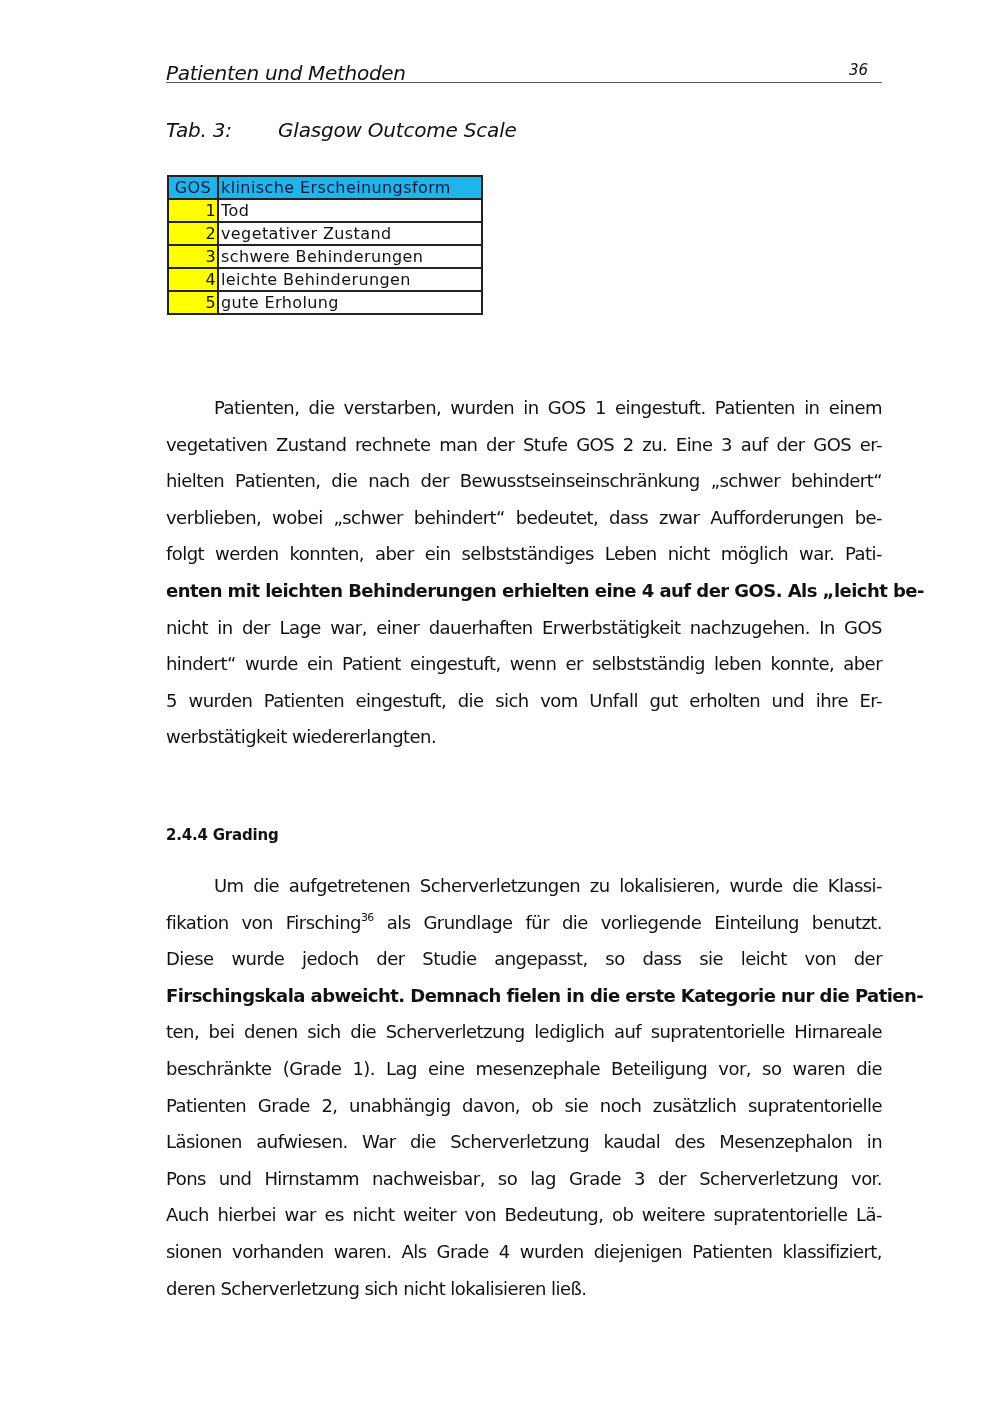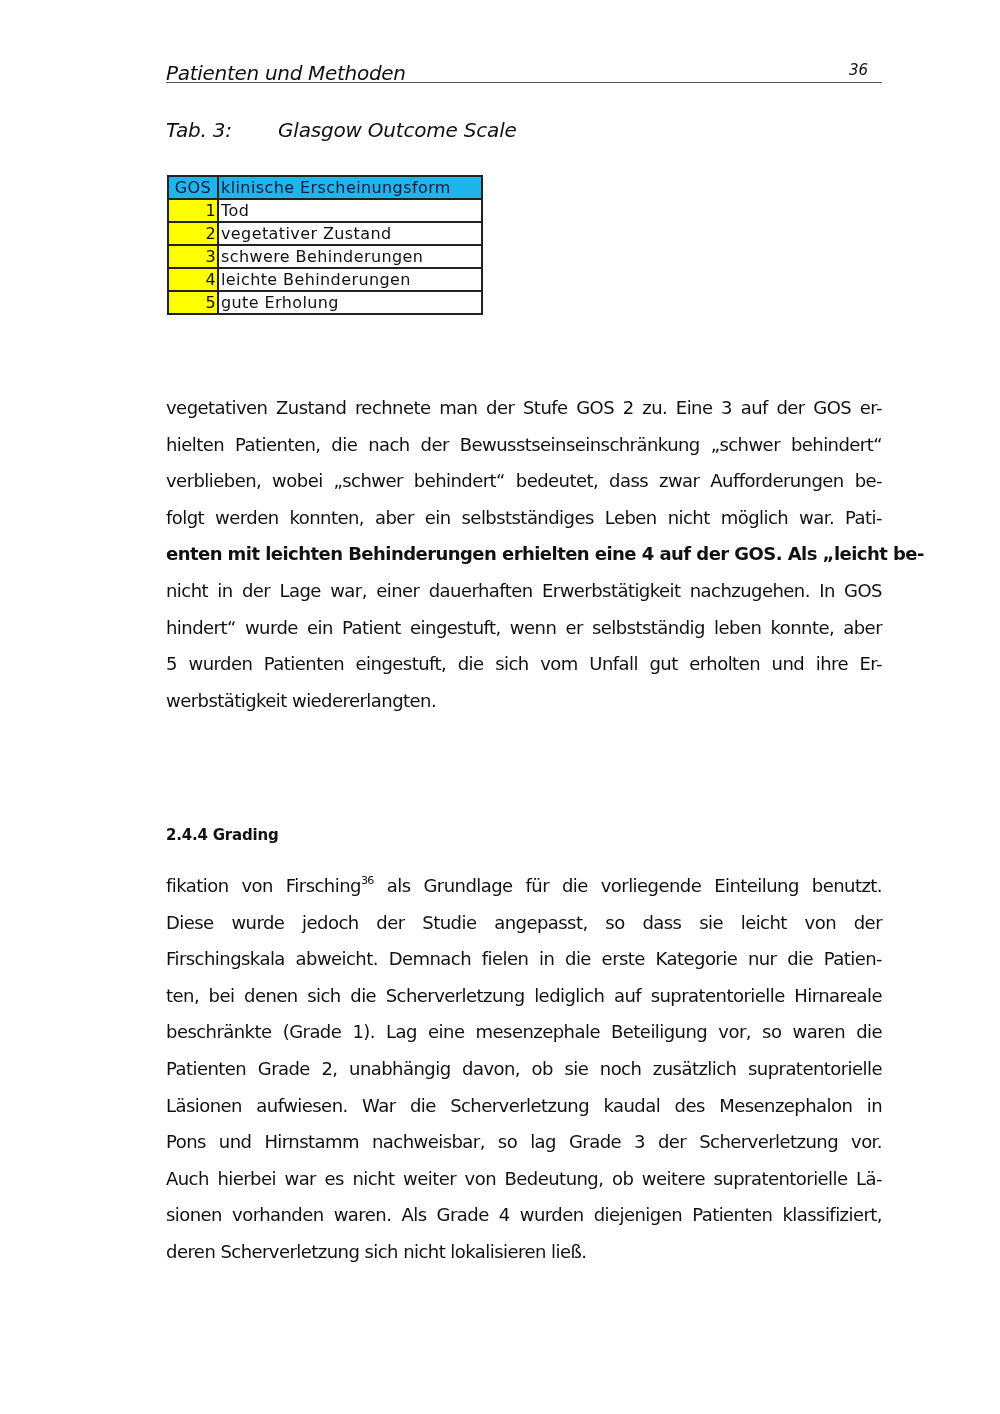--- a/index.html
+++ b/index.html
@@ -64,40 +64,42 @@
     <td class="c2">leichte Behinderungen</td>
   </tr>
   <tr>
     <td class="c1">5</td>
     <td class="c2">gute Erholung</td>
   </tr>
 </tbody>
   </table>
 
 <div class="body-text" style="top:390px;">
+  <div class="line indent" style="white-space: normal;"><span style="white-space: nowrap;">Patienten, die verstarben, wurden in GOS 1 eingestuft. Patienten in einem</span></div>
   <div class="line" style="white-space: normal;"><span style="white-space: nowrap;">vegetativen Zustand rechnete man der Stufe GOS 2 zu. Eine 3 auf der GOS er-</span></div>
   <div class="line" style="white-space: normal;"><span style="white-space: nowrap;">hielten Patienten, die nach der Bewusstseinseinschränkung „schwer behindert“</span></div>
   <div class="line" style="white-space: normal;"><span style="white-space: nowrap;">verblieben, wobei „schwer behindert“ bedeutet, dass zwar Aufforderungen be-</span></div>
   <div class="line" style="white-space: normal;"><span style="white-space: nowrap;">folgt werden konnten, aber ein selbstständiges Leben nicht möglich war. Pati-</span></div>
   <div class="line" style="white-space: normal; font-weight: bold;"><span style="white-space: nowrap;">enten mit leichten Behinderungen erhielten eine 4 auf der GOS. Als „leicht be-</span></div>
   <div class="line" style="white-space: normal;"><span style="white-space: nowrap;">nicht in der Lage war, einer dauerhaften Erwerbstätigkeit nachzugehen. In GOS</span></div>
   <div class="line" style="white-space: normal;"><span style="white-space: nowrap;">hindert“ wurde ein Patient eingestuft, wenn er selbstständig leben konnte, aber</span></div>
   <div class="line" style="white-space: normal;"><span style="white-space: nowrap;">5 wurden Patienten eingestuft, die sich vom Unfall gut erholten und ihre Er-</span></div>
   <div class="line last">werbstätigkeit wiedererlangten.</div>
 </div>
 
 <div class="h2">
   <span>2.4.4</span>
   <span>Grading</span>
 </div>
 
 <div class="body-text" style="top:868px;">
+  <div class="line indent" style="white-space: normal;"><span style="white-space: nowrap;">Um die aufgetretenen Scherverletzungen zu lokalisieren, wurde die Klassi-</span></div>
   <div class="line" style="white-space: normal;"><span style="white-space: nowrap;"><span>fikation von Firsching</span><sup>36</sup><span> als Grundlage für die vorliegende Einteilung benutzt.</span></span></div>
   <div class="line" style="white-space: normal;"><span style="white-space: nowrap;">Diese wurde jedoch der Studie angepasst, so dass sie leicht von der</span></div>
-  <div class="line" style="white-space: normal;"><span style="white-space: nowrap;">Firschingskala abweicht. Demnach fielen in die erste Kategorie nur die Patien-</span></div>
+  <div class="line" style="white-space: normal;"><span style="white-space: nowrap; font-weight: bold;">Firschingskala abweicht. Demnach fielen in die erste Kategorie nur die Patien-</span></div>
   <div class="line" style="white-space: normal;"><span style="white-space: nowrap;">ten, bei denen sich die Scherverletzung lediglich auf supratentorielle Hirnareale</span></div>
   <div class="line" style="white-space: normal;"><span style="white-space: nowrap;">beschränkte (Grade 1). Lag eine mesenzephale Beteiligung vor, so waren die</span></div>
   <div class="line" style="white-space: normal;"><span style="white-space: nowrap;">Patienten Grade 2, unabhängig davon, ob sie noch zusätzlich supratentorielle</span></div>
   <div class="line" style="white-space: normal;"><span style="white-space: nowrap;">Läsionen aufwiesen. War die Scherverletzung kaudal des Mesenzephalon in</span></div>
   <div class="line" style="white-space: normal;"><span style="white-space: nowrap;">Pons und Hirnstamm nachweisbar, so lag Grade 3 der Scherverletzung vor.</span></div>
   <div class="line" style="white-space: normal;"><span style="white-space: nowrap; margin-top: 28px;">Auch hierbei war es nicht weiter von Bedeutung, ob weitere supratentorielle Lä-</span></div>
   <div class="line" style="white-space: normal;"><span style="white-space: nowrap;">sionen vorhanden waren. Als Grade 4 wurden diejenigen Patienten klassifiziert,</span></div>
   <div class="line last">deren Scherverletzung sich nicht lokalisieren ließ.</div>
 </div>
 

